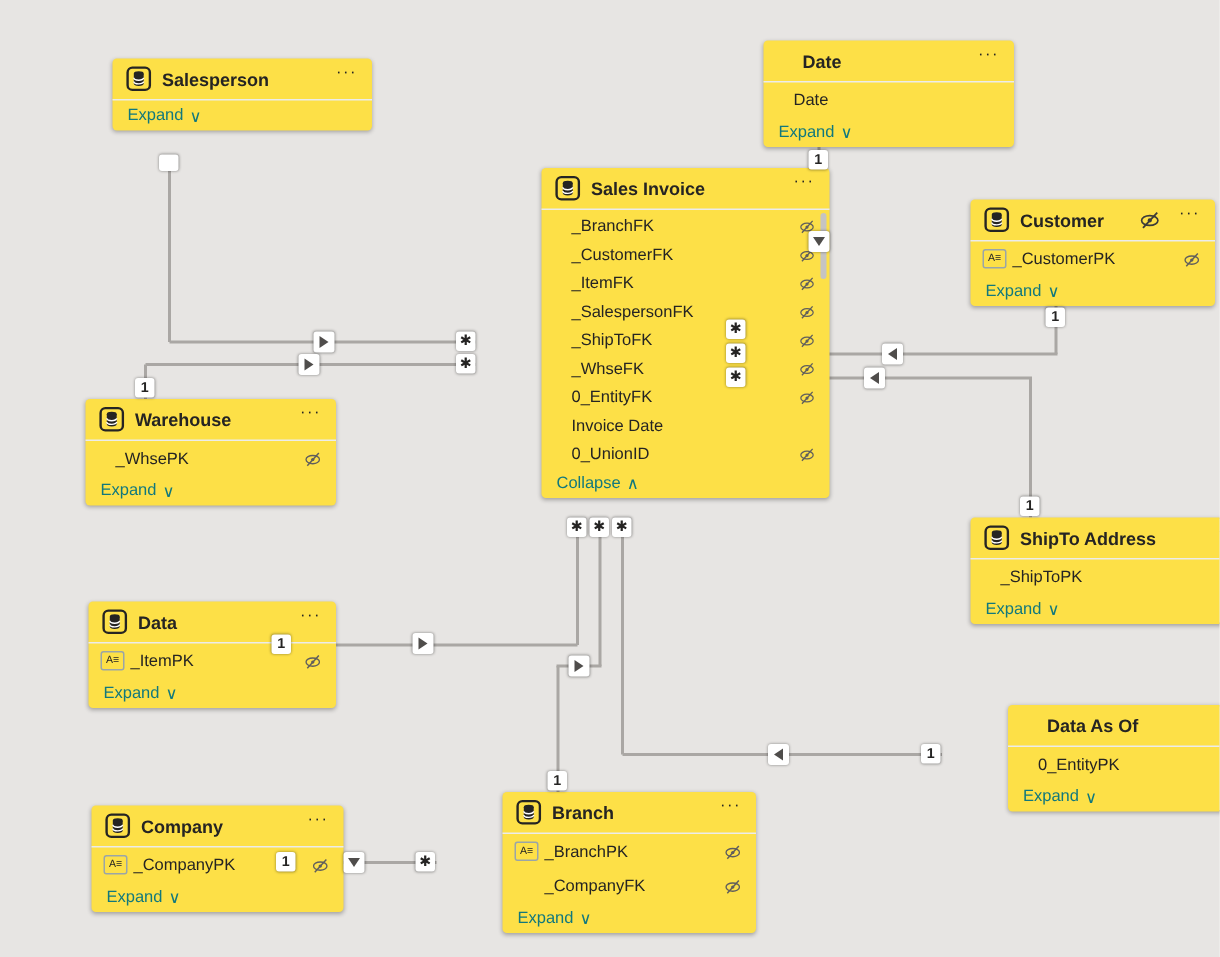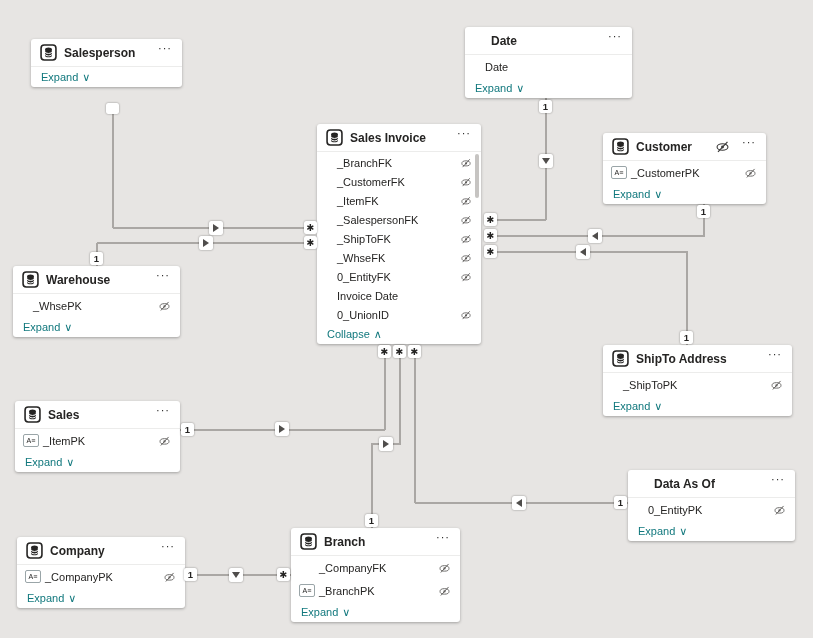--- a/index.html
+++ b/index.html
@@ -15,22 +15,22 @@
       box-shadow:0 0 2px rgba(0,0,0,.45);display:flex;align-items:center;justify-content:center;
       font-size:9.5px;font-weight:bold;color:#252423;z-index:3;line-height:1;}
   .mk.ar{width:14px;height:14px;}
   .notch{position:absolute;width:13px;height:11px;background:#fff;border-radius:2px;
       box-shadow:0 0 2px rgba(0,0,0,.45);z-index:1;}
   .tri-r{width:0;height:0;border-left:6px solid #4f4d4b;border-top:4px solid transparent;border-bottom:4px solid transparent;}
   .tri-l{width:0;height:0;border-right:6px solid #4f4d4b;border-top:4px solid transparent;border-bottom:4px solid transparent;}
   .tri-d{width:0;height:0;border-top:6px solid #4f4d4b;border-left:4px solid transparent;border-right:4px solid transparent;}
 
   
-  .card{position:absolute;background:#ffffff;border-radius:3px;z-index:2;
-        box-shadow:0 1px 3px rgba(0,0,0,.3);}
+  .card{position:absolute;background:#fde047;border-radius:3px;z-index:2;
+        box-shadow:0 1px 3px rgba(0,0,0,.3);margin-left:44px;}
   .hdr{height:27px;display:flex;align-items:center;position:relative;border-bottom:1px solid #ececeb;}
   .dbic{position:absolute;left:9px;top:5px;width:17px;height:17px;display:flex;}
   .ttl{font-size:12px;font-weight:bold;color:#252423;position:absolute;left:33px;white-space:nowrap;}
   .ttl.noicon{left:26px;}
   .hdreye{position:absolute;right:36px;top:6px;}
   .more{position:absolute;right:10px;top:3px;font-size:11px;letter-spacing:1px;color:#252423;cursor:pointer;}
   .rows{position:relative;}
   .row{position:relative;height:23px;display:flex;align-items:center;}
   .row.compact{height:19px;}
   .rows.pad{padding-top:1px;}
@@ -123,21 +123,21 @@
       <span class="tri-l"></span>
     </div>
   <div class="mk" style="left:614px;top:496px">1</div>
 
   <div class="mk" style="left:184px;top:568px">1</div>
   <div class="mk ar" style="left:229px;top:568px">
       <span class="tri-d"></span>
     </div>
   <div class="mk" style="left:277px;top:568px">✱</div>
 
-  <div class="card" style="left:31px;top:39px;width:151px">
+  <div class="card" style="left:31px;top:39px;width:173px">
     <div class="hdr">
       <span class="dbic">
         <svg width="17" height="17" viewBox="0 0 16 16">
             <rect x="1" y="1" width="14" height="14" rx="3" fill="none" stroke="#252423" stroke-width="1.5"></rect>
             <ellipse cx="8" cy="4.8" rx="3.1" ry="1.5" fill="#252423"></ellipse>
             <path d="M4.9 4.8v6.2a3.1 1.5 0 0 0 6.2 0V4.8z" fill="#252423"></path>
             <path d="M4.9 7.4a3.1 1.5 0 0 0 6.2 0M4.9 9.7a3.1 1.5 0 0 0 6.2 0" stroke="#fff" stroke-width="0.9" fill="none"></path>
           </svg>
       </span>
       <span class="ttl">Salesperson</span>
@@ -158,21 +158,21 @@
       <div class="row">
         <span class="fname">Date</span>
       </div>
     </div>
     <div class="ftr">
       <span>Expand</span>
       <span class="chev">∨</span>
     </div>
   </div>
 
-  <div class="card" style="left:317px;top:124px;width:164px">
+  <div class="card" style="left:317px;top:112px;width:192px">
     <div class="hdr">
       <span class="dbic">
         <svg width="17" height="17" viewBox="0 0 16 16">
             <rect x="1" y="1" width="14" height="14" rx="3" fill="none" stroke="#252423" stroke-width="1.5"></rect>
             <ellipse cx="8" cy="4.8" rx="3.1" ry="1.5" fill="#252423"></ellipse>
             <path d="M4.9 4.8v6.2a3.1 1.5 0 0 0 6.2 0V4.8z" fill="#252423"></path>
             <path d="M4.9 7.4a3.1 1.5 0 0 0 6.2 0M4.9 9.7a3.1 1.5 0 0 0 6.2 0" stroke="#fff" stroke-width="0.9" fill="none"></path>
           </svg>
       </span>
       <span class="ttl">Sales Invoice</span>
@@ -372,21 +372,21 @@
   <div class="card" style="left:15px;top:401px;width:165px">
     <div class="hdr">
       <span class="dbic">
         <svg width="17" height="17" viewBox="0 0 16 16">
             <rect x="1" y="1" width="14" height="14" rx="3" fill="none" stroke="#252423" stroke-width="1.5"></rect>
             <ellipse cx="8" cy="4.8" rx="3.1" ry="1.5" fill="#252423"></ellipse>
             <path d="M4.9 4.8v6.2a3.1 1.5 0 0 0 6.2 0V4.8z" fill="#252423"></path>
             <path d="M4.9 7.4a3.1 1.5 0 0 0 6.2 0M4.9 9.7a3.1 1.5 0 0 0 6.2 0" stroke="#fff" stroke-width="0.9" fill="none"></path>
           </svg>
       </span>
-      <span class="ttl">Sales</span>
+      <span class="ttl">Data</span>
       <span class="more">···</span>
     </div>
     <div class="rows">
       <div class="row">
         <span class="aeq">A≡</span>
         <span class="fname k">_ItemPK</span>
         <span class="heye">
             <svg width="13" height="13" viewBox="0 0 16 16">
               <ellipse cx="8" cy="8.5" rx="5.5" ry="3.4" stroke="#605e5c" stroke-width="1.1" fill="none"></ellipse>
               <circle cx="8" cy="8.5" r="1.4" fill="#605e5c"></circle>
@@ -464,40 +464,40 @@
             <ellipse cx="8" cy="4.8" rx="3.1" ry="1.5" fill="#252423"></ellipse>
             <path d="M4.9 4.8v6.2a3.1 1.5 0 0 0 6.2 0V4.8z" fill="#252423"></path>
             <path d="M4.9 7.4a3.1 1.5 0 0 0 6.2 0M4.9 9.7a3.1 1.5 0 0 0 6.2 0" stroke="#fff" stroke-width="0.9" fill="none"></path>
           </svg>
       </span>
       <span class="ttl">Branch</span>
       <span class="more">···</span>
     </div>
     <div class="rows">
       <div class="row">
-        <span class="fname k">_CompanyFK</span>
-        <span class="heye">
-            <svg width="13" height="13" viewBox="0 0 16 16">
-              <ellipse cx="8" cy="8.5" rx="5.5" ry="3.4" stroke="#605e5c" stroke-width="1.1" fill="none"></ellipse>
-              <circle cx="8" cy="8.5" r="1.4" fill="#605e5c"></circle>
-              <line x1="13" y1="3" x2="3.5" y2="13.5" stroke="#605e5c" stroke-width="1.2"></line>
-            </svg>
-          </span>
-      </div>
-      <div class="row">
         <span class="aeq">A≡</span>
         <span class="fname k">_BranchPK</span>
         <span class="heye">
             <svg width="13" height="13" viewBox="0 0 16 16">
               <ellipse cx="8" cy="8.5" rx="5.5" ry="3.4" stroke="#605e5c" stroke-width="1.1" fill="none"></ellipse>
               <circle cx="8" cy="8.5" r="1.4" fill="#605e5c"></circle>
               <line x1="13" y1="3" x2="3.5" y2="13.5" stroke="#605e5c" stroke-width="1.2"></line>
             </svg>
           </span>
       </div>
+      <div class="row">
+        <span class="fname k">_CompanyFK</span>
+        <span class="heye">
+            <svg width="13" height="13" viewBox="0 0 16 16">
+              <ellipse cx="8" cy="8.5" rx="5.5" ry="3.4" stroke="#605e5c" stroke-width="1.1" fill="none"></ellipse>
+              <circle cx="8" cy="8.5" r="1.4" fill="#605e5c"></circle>
+              <line x1="13" y1="3" x2="3.5" y2="13.5" stroke="#605e5c" stroke-width="1.2"></line>
+            </svg>
+          </span>
+      </div>
     </div>
     <div class="ftr">
       <span>Expand</span>
       <span class="chev">∨</span>
     </div>
   </div>
 
 </div>
 
 </body></html>

